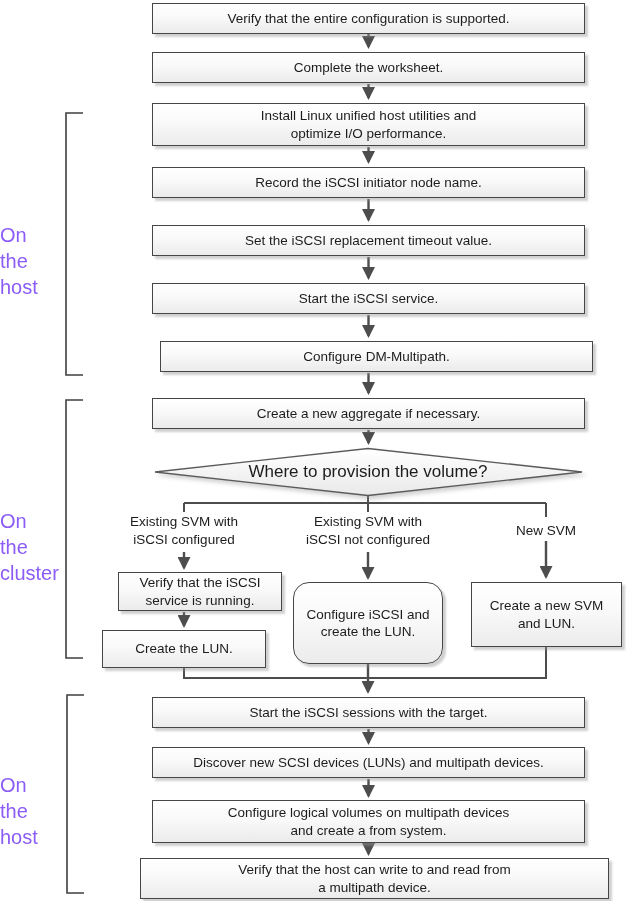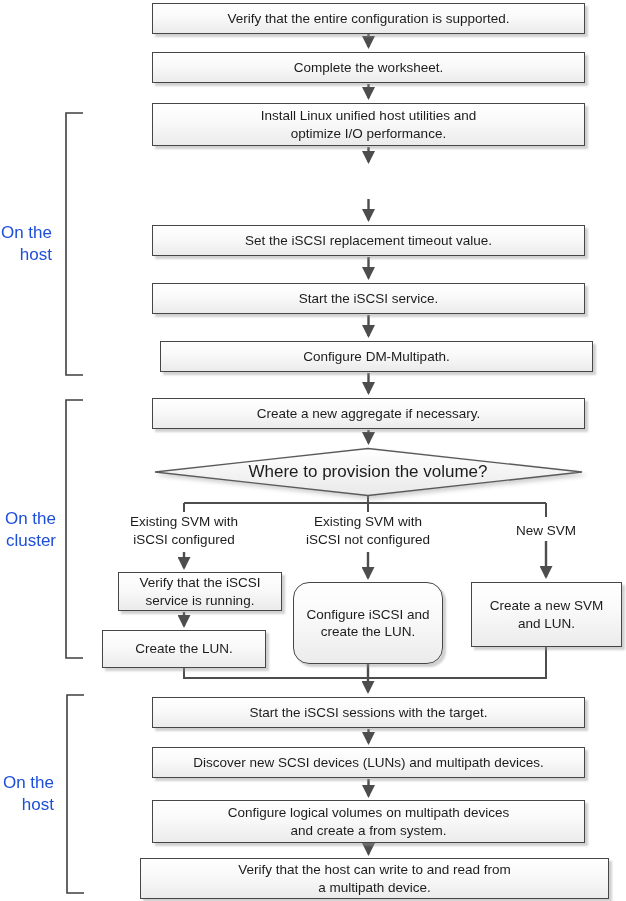--- a/index.html
+++ b/index.html
@@ -18,21 +18,21 @@
   }
   .branch-label {
     position:absolute; text-align:center; font-size:13.5px; color:#1c1c1c;
     white-space:pre-line; line-height:1.33;
   }
   .decision-text {
     position:absolute; display:flex; align-items:center; justify-content:center;
     text-align:center; font-size:17px; color:#1c1c1c;
   }
   .side-label {
-    position:absolute; text-align:right; font-size:17px; color:#1d4ed8;
+    position:absolute; text-align:left; font-size:20px; color:#8b5cf6;
     white-space:pre-line; line-height:1.3;
   }
   svg.connectors { position:absolute; left:0; top:0; }
   .shadowed { filter:drop-shadow(3px 3px 2px rgba(150,150,150,0.45)); }
 </style>
 </head>
 <body>
 
 <div class="stage">
 
@@ -84,20 +84,21 @@
 host</div>
   <div class="side-label" style="left:0px; top:508px; width:56px;">On the
 cluster</div>
   <div class="side-label" style="left:0px; top:772px; width:54px;">On the
 host</div>
 
   <div class="box" style="left:152px; top:3px;   width:433px; height:31px;">Verify that the entire configuration is supported.</div>
   <div class="box" style="left:152px; top:52px;  width:433px; height:31px;">Complete the worksheet.</div>
   <div class="box" style="left:152px; top:103px; width:433px; height:43px;">Install Linux unified host utilities and
 optimize I/O performance.</div>
+  <div class="box" style="left:152px; top:167px; width:433px; height:31px;">Record the iSCSI initiator node name.</div>
   <div class="box" style="left:152px; top:225px; width:433px; height:31px;">Set the iSCSI replacement timeout value.</div>
   <div class="box" style="left:152px; top:283px; width:433px; height:31px;">Start the iSCSI service.</div>
   <div class="box" style="left:152px; top:341px; width:433px; height:31px;margin-left:8px;">Configure DM-Multipath.</div>
   <div class="box" style="left:152px; top:398px; width:433px; height:31px;">Create a new aggregate if necessary.</div>
 
   <div class="decision-text" style="left:154px; top:448px; width:428px; height:47px;">Where to provision the volume?</div>
 
   <div class="branch-label" style="left:104px; top:513px; width:160px;">Existing SVM with
 iSCSI configured</div>
   <div class="branch-label" style="left:282px; top:513px; width:172px;">Existing SVM with

